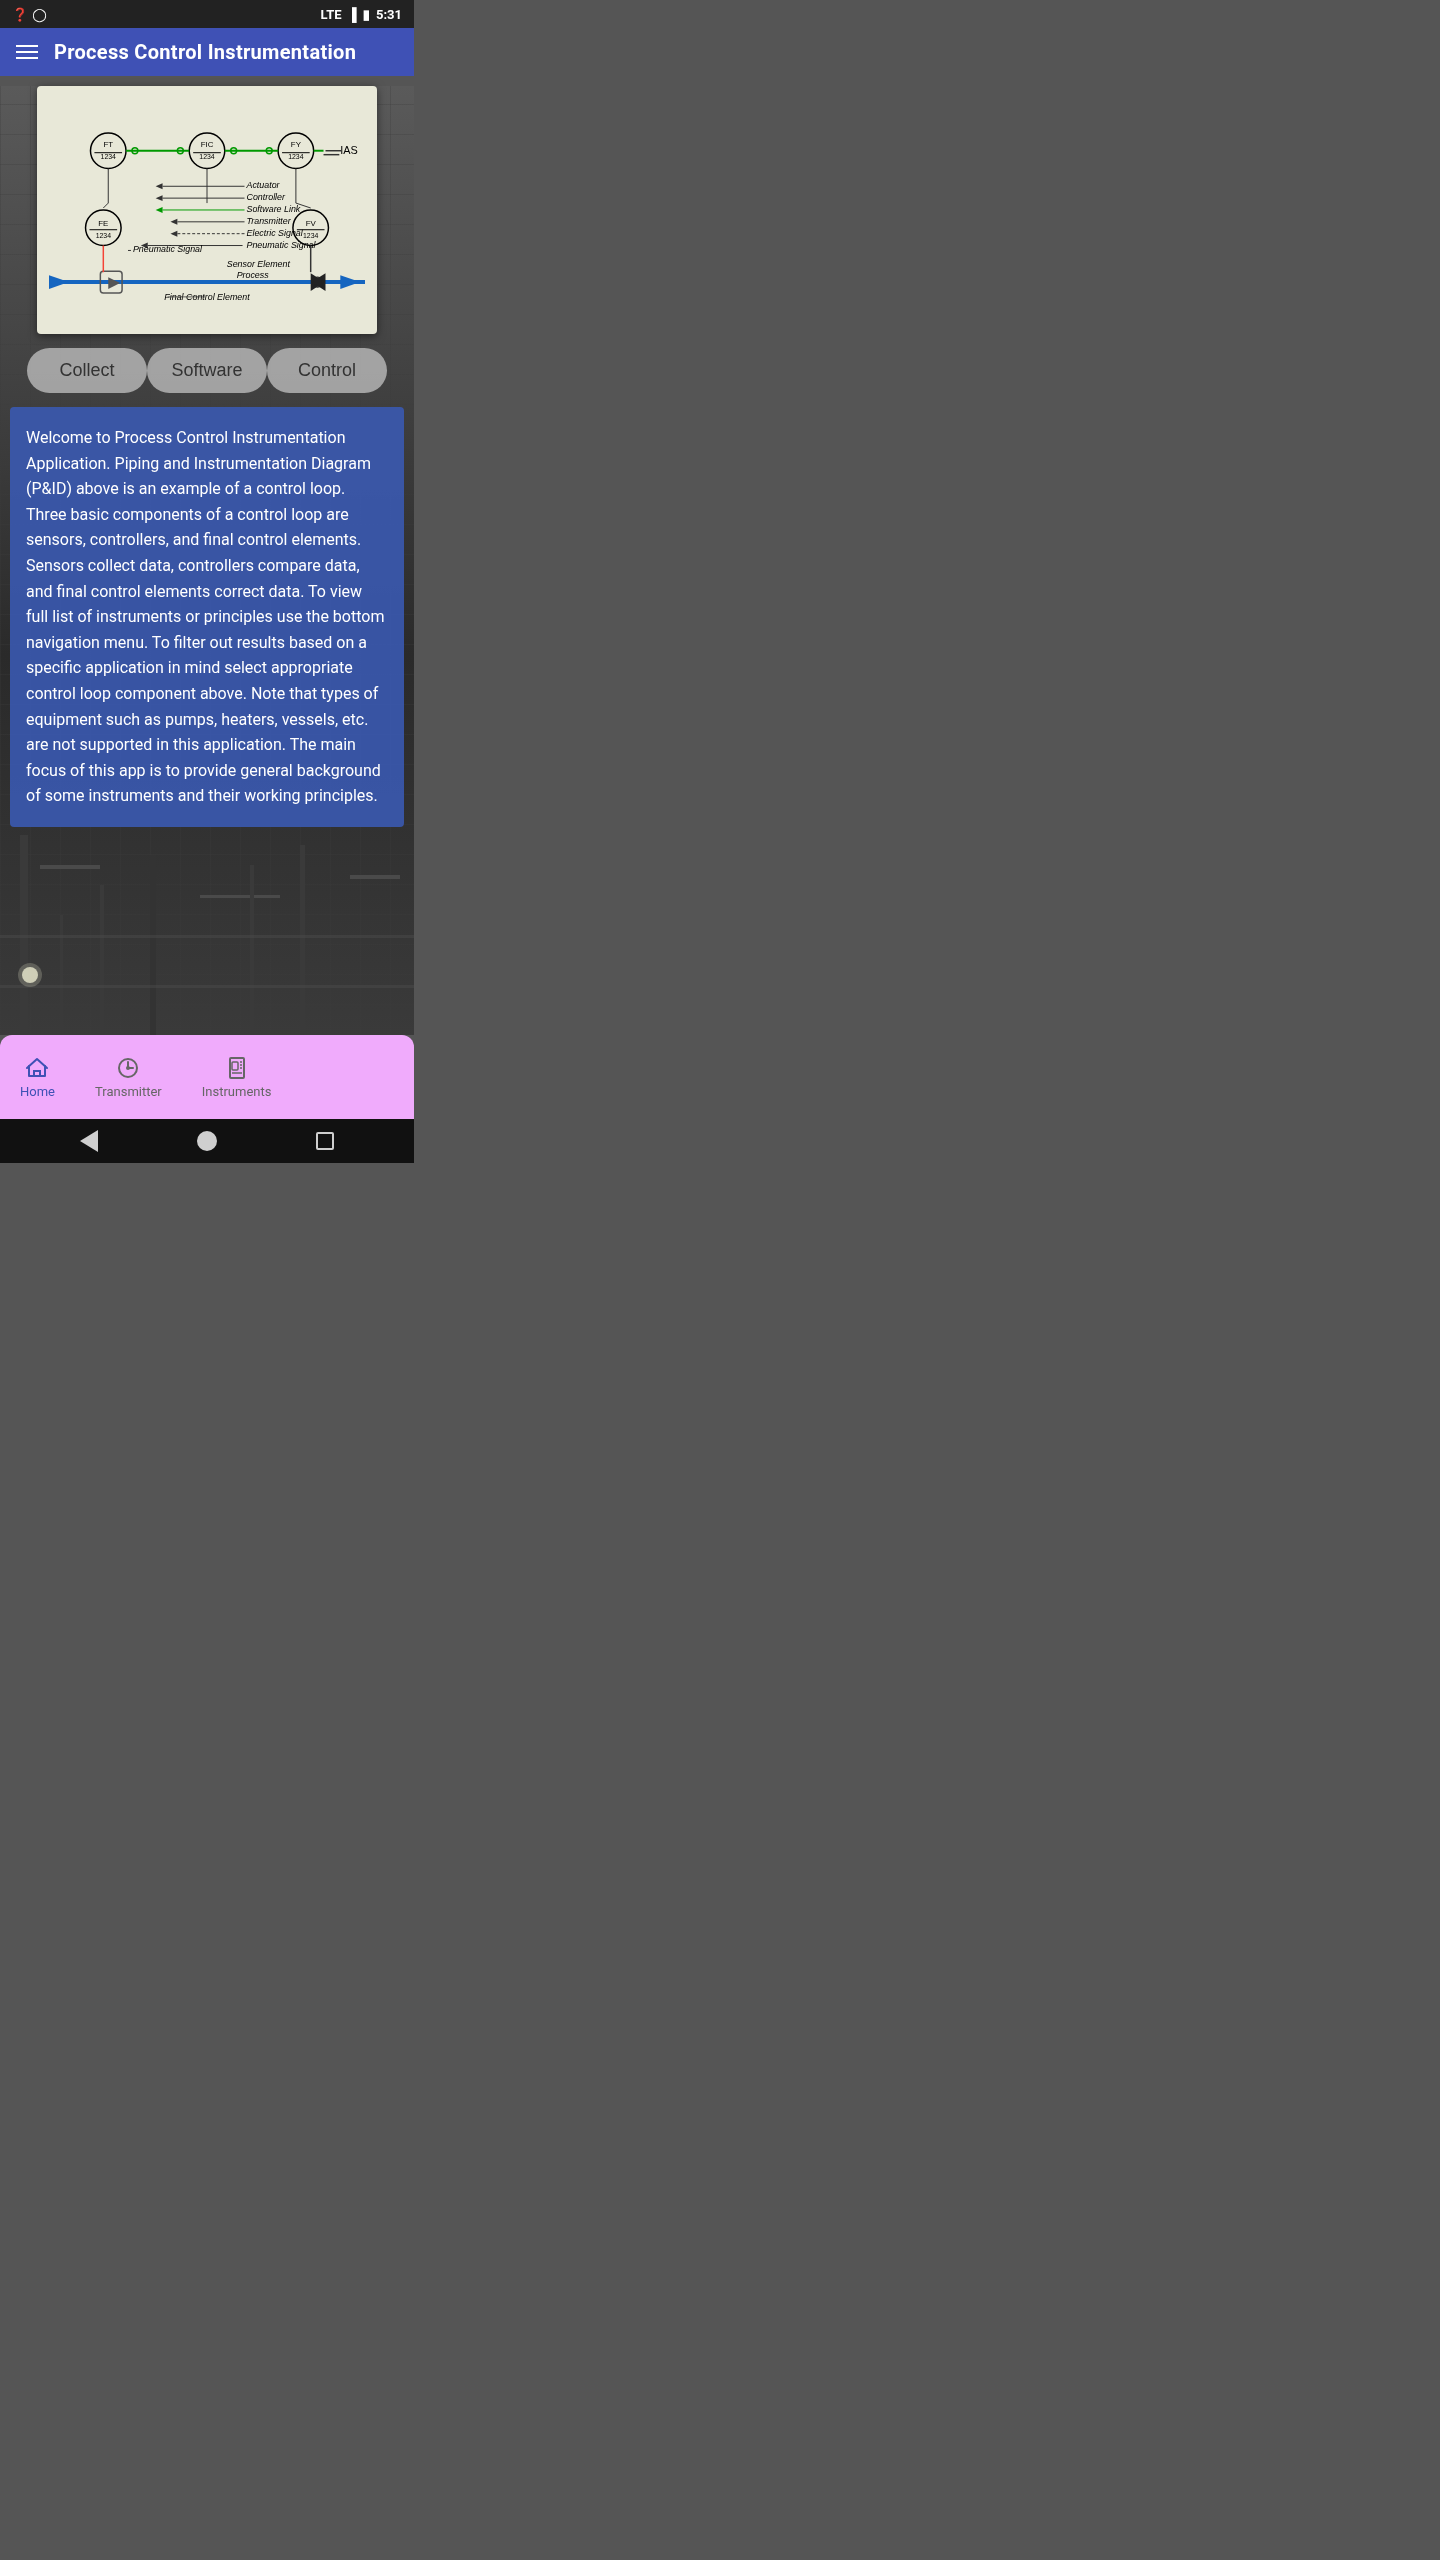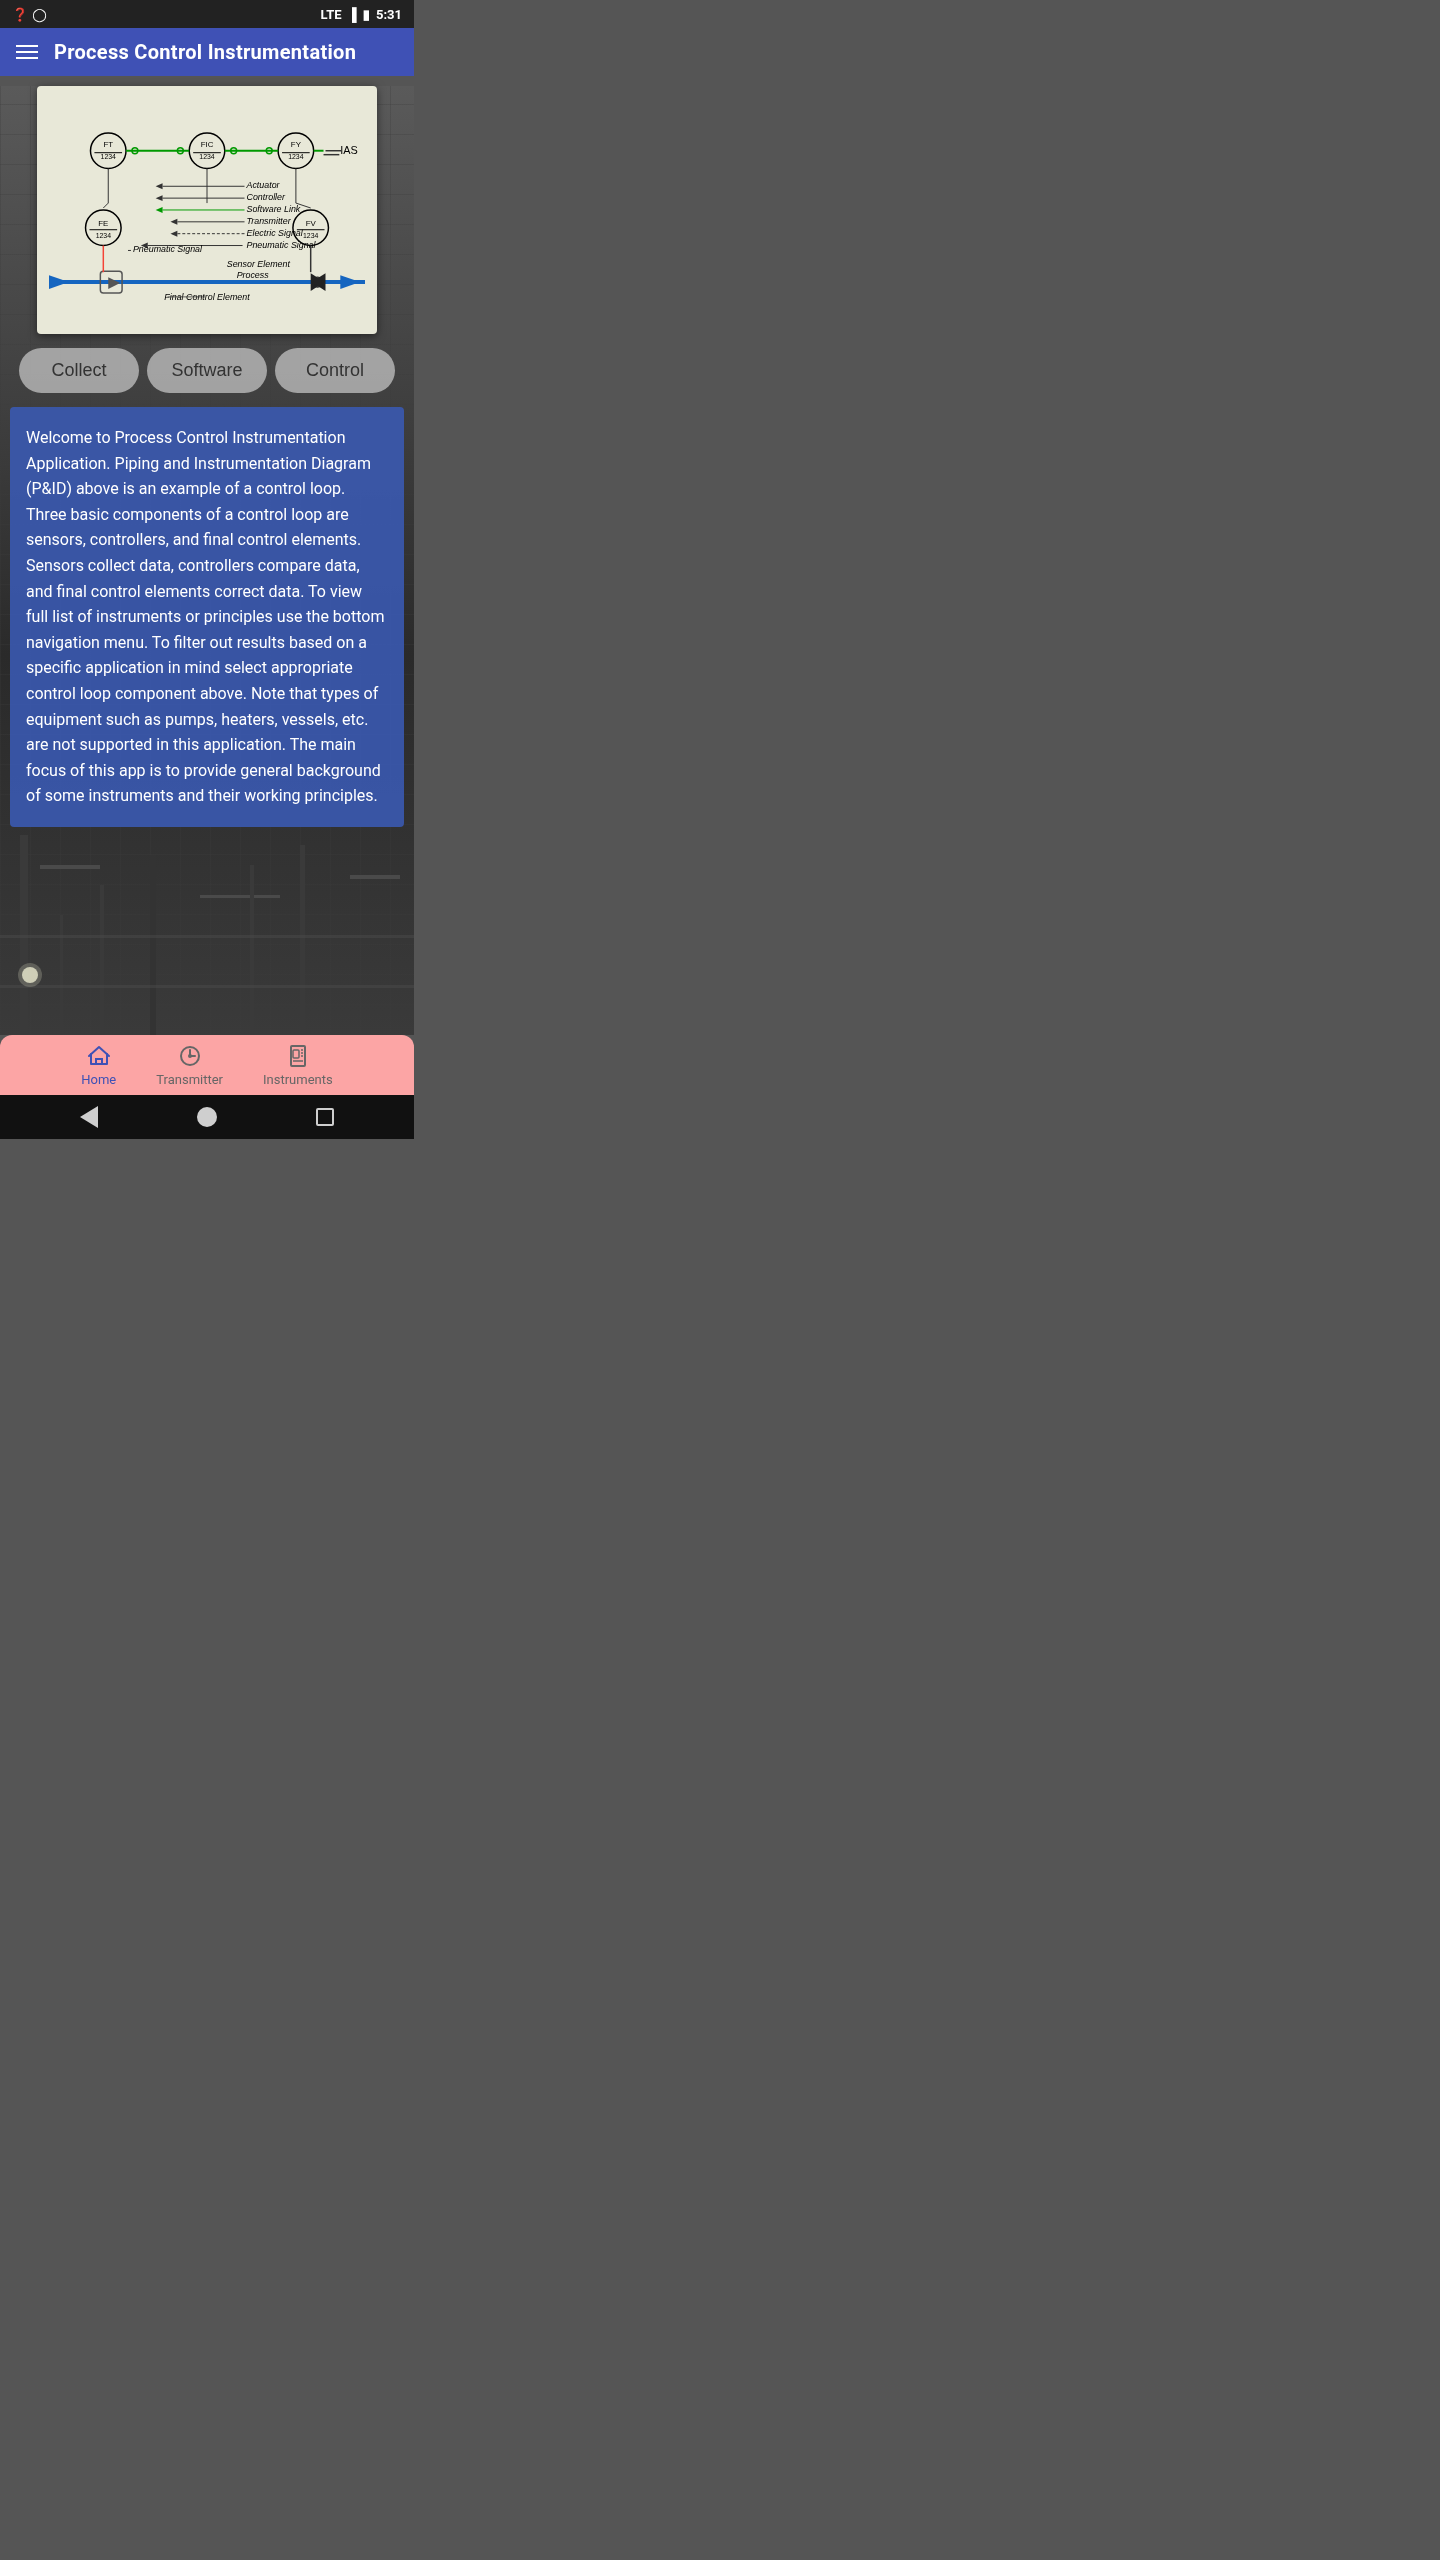--- a/index.html
+++ b/index.html
@@ -90,21 +90,20 @@
       width: 100%;
       height: 220px;
     }
 
     
     .filter-buttons {
       position: relative;
       z-index: 2;
       display: flex;
       justify-content: center;
-      gap: 8px;
       margin: 14px 8px;
     }
 
     .filter-btn {
       background: rgba(180,180,180,0.85);
       border: none;
       border-radius: 28px;
       padding: 12px 20px;
       font-size: 18px;
       color: #333;
@@ -122,25 +121,25 @@
       color: #fff;
       margin: 8px 10px;
       padding: 18px 16px;
       border-radius: 4px;
       font-size: 16px;
       line-height: 1.6;
     }
 
     
     .bottom-nav {
-      background: #fca5a5;
-      display: flex;
-      justify-content: center;
-      align-items: center;
-      height: 60px;
+      background: #f0abfc;
+      display: flex;
+      justify-content: flex-start;
+      align-items: center;
+      height: 84px;
       border-radius: 12px 12px 0 0;
       position: relative;
       z-index: 10;
     }
 
     .nav-item {
       display: flex;
       flex-direction: column;
       align-items: center;
       gap: 2px;

